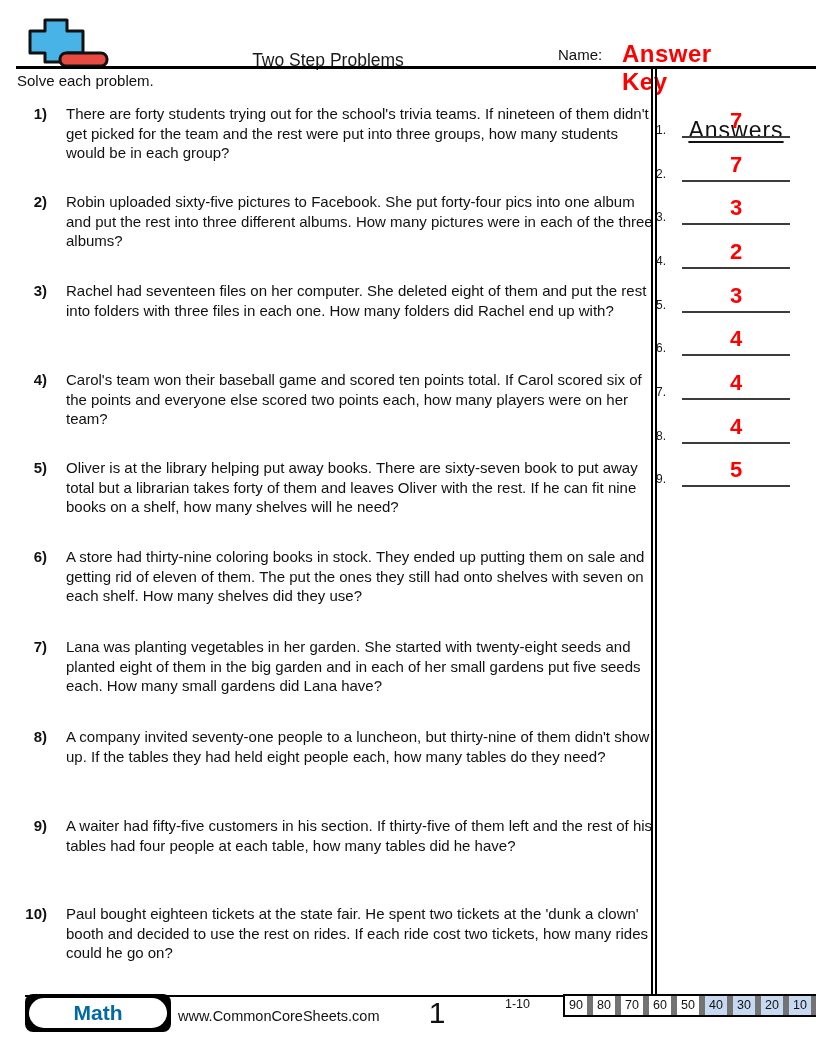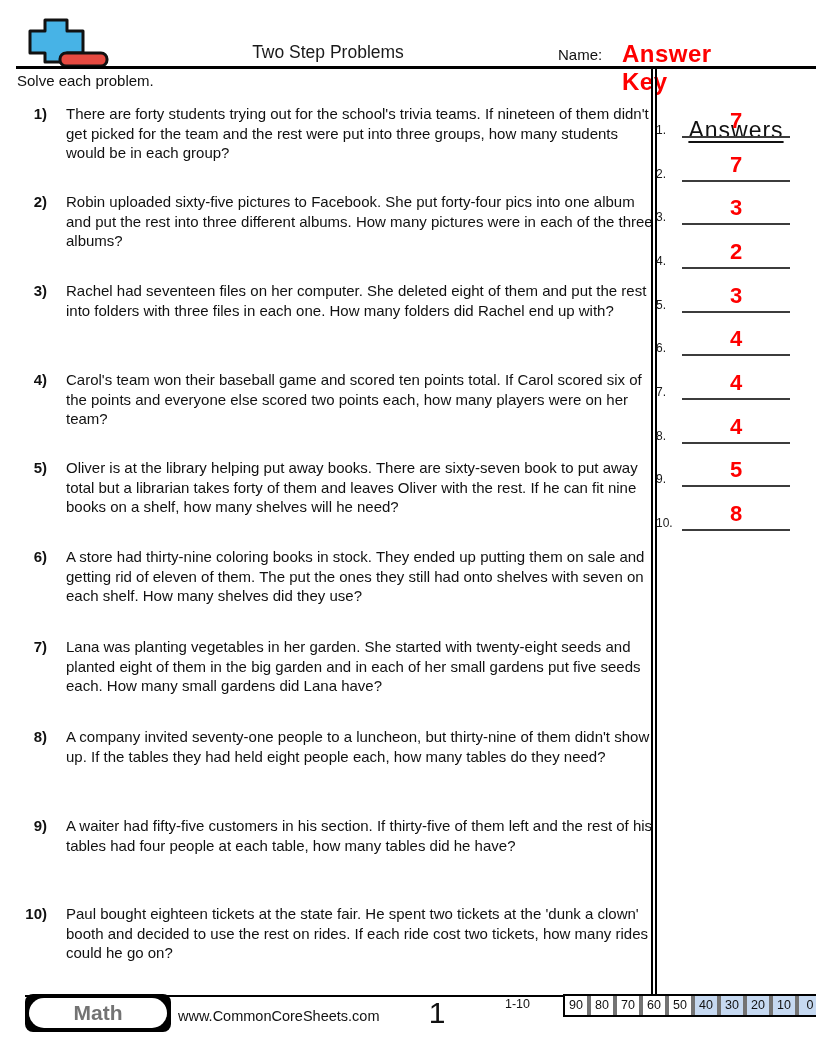--- a/index.html
+++ b/index.html
@@ -6,21 +6,21 @@
   .page {
     position:relative; width:816px; height:1056px; background:#fff;
     font-family:"Liberation Sans", sans-serif; color:#111; overflow:hidden;
   }
 
   
   .logo-svg { position:absolute; left:28px; top:16px; }
   .plus-path { fill:var(--logo_blue); stroke:#111; stroke-width:3; stroke-linejoin:round; }
   .minus-rect { fill:var(--logo_red); stroke:#111; stroke-width:3; }
   .page-title {
-    position:absolute; left:160px; top:42px; width:336px; text-align:center;
+    position:absolute; left:160px; top:50px; width:336px; text-align:center;
     font-size:17.5px; color:#1a1a1a;
   }
   .name-label { position:absolute; left:558px; top:46px; font-size:15px; }
   .answer-key {
     position:absolute; left:622px; top:40px; width:136px; text-align:left;
     font-size:24px; font-weight:bold; color:var(--answer_red); letter-spacing:0.5px;
   }
   .header-rule { position:absolute; left:16px; right:0; top:66px; height:3px; background:#000; }
   .instruction { position:absolute; left:17px; top:72px; font-size:15px; font-weight:normal; }
 
@@ -46,32 +46,32 @@
     border-bottom:2px solid #3c3c3c; text-align:center;
   }
   .answer-value { font-size:22px; font-weight:bold; color:var(--answer_red); line-height:30px; }
 
   
   .footer-rule { position:absolute; left:25px; top:995px; width:781px; height:2px; background:#000; }
   .math-box { position:absolute; left:25px; top:994px; width:146px; height:38px; background:#000; border-radius:8px; }
   .math-pill {
     position:absolute; left:4px; top:4px; right:4px; bottom:4px; background:#fff;
     border-radius:16px; display:flex; align-items:center; justify-content:center;
-    font-size:21px; font-weight:bold; color:#737373;
+    font-size:21px; font-weight:bold; color:#0369a1;
   }
   .website { position:absolute; left:178px; top:1008px; font-size:14.5px; }
   .page-num { position:absolute; left:417px; top:996px; width:40px; text-align:center; font-size:30px; font-weight:300; }
   .range-label { position:absolute; left:505px; top:997px; width:53px; font-size:12.5px; }
   .score-table {
     position:absolute; left:563px; top:994px; display:flex;
     border:2px solid #000; background:#fff;
   }
   .score-cell {
     width:22px; height:19px; line-height:19px; text-align:center;
-    font-size:12.5px; border-left:4px solid #737373;
+    font-size:12.5px; border-left:6px solid #737373;
   }
   .score-cell:first-child { border-left:none; }
   .score-cell.blue { background:var(--score_blue); }
 </style>
 </head>
 <body>
 
 <div class="page">
 
   <svg class="logo-svg" width="84" height="54" viewBox="0 0 84 54">
@@ -157,24 +157,20 @@
     <span class="answer-line"><span class="answer-value">4</span></span>
   </div>
   <div class="answer-row" style="top:410px">
     <span class="answer-num">8.</span>
     <span class="answer-line"><span class="answer-value">4</span></span>
   </div>
   <div class="answer-row" style="top:453px">
     <span class="answer-num">9.</span>
     <span class="answer-line"><span class="answer-value">5</span></span>
   </div>
-  <div class="answer-row" style="top:497px">
-    <span class="answer-num">10.</span>
-    <span class="answer-line"><span class="answer-value">8</span></span>
-  </div>
 
   <div class="footer-rule"></div>
   <div class="math-box">
     <div class="math-pill">Math</div>
   </div>
   <div class="website">www.CommonCoreSheets.com</div>
   <div class="page-num">1</div>
   <div class="range-label">1-10</div>
   <div class="score-table">
     <span class="score-cell">90</span>

